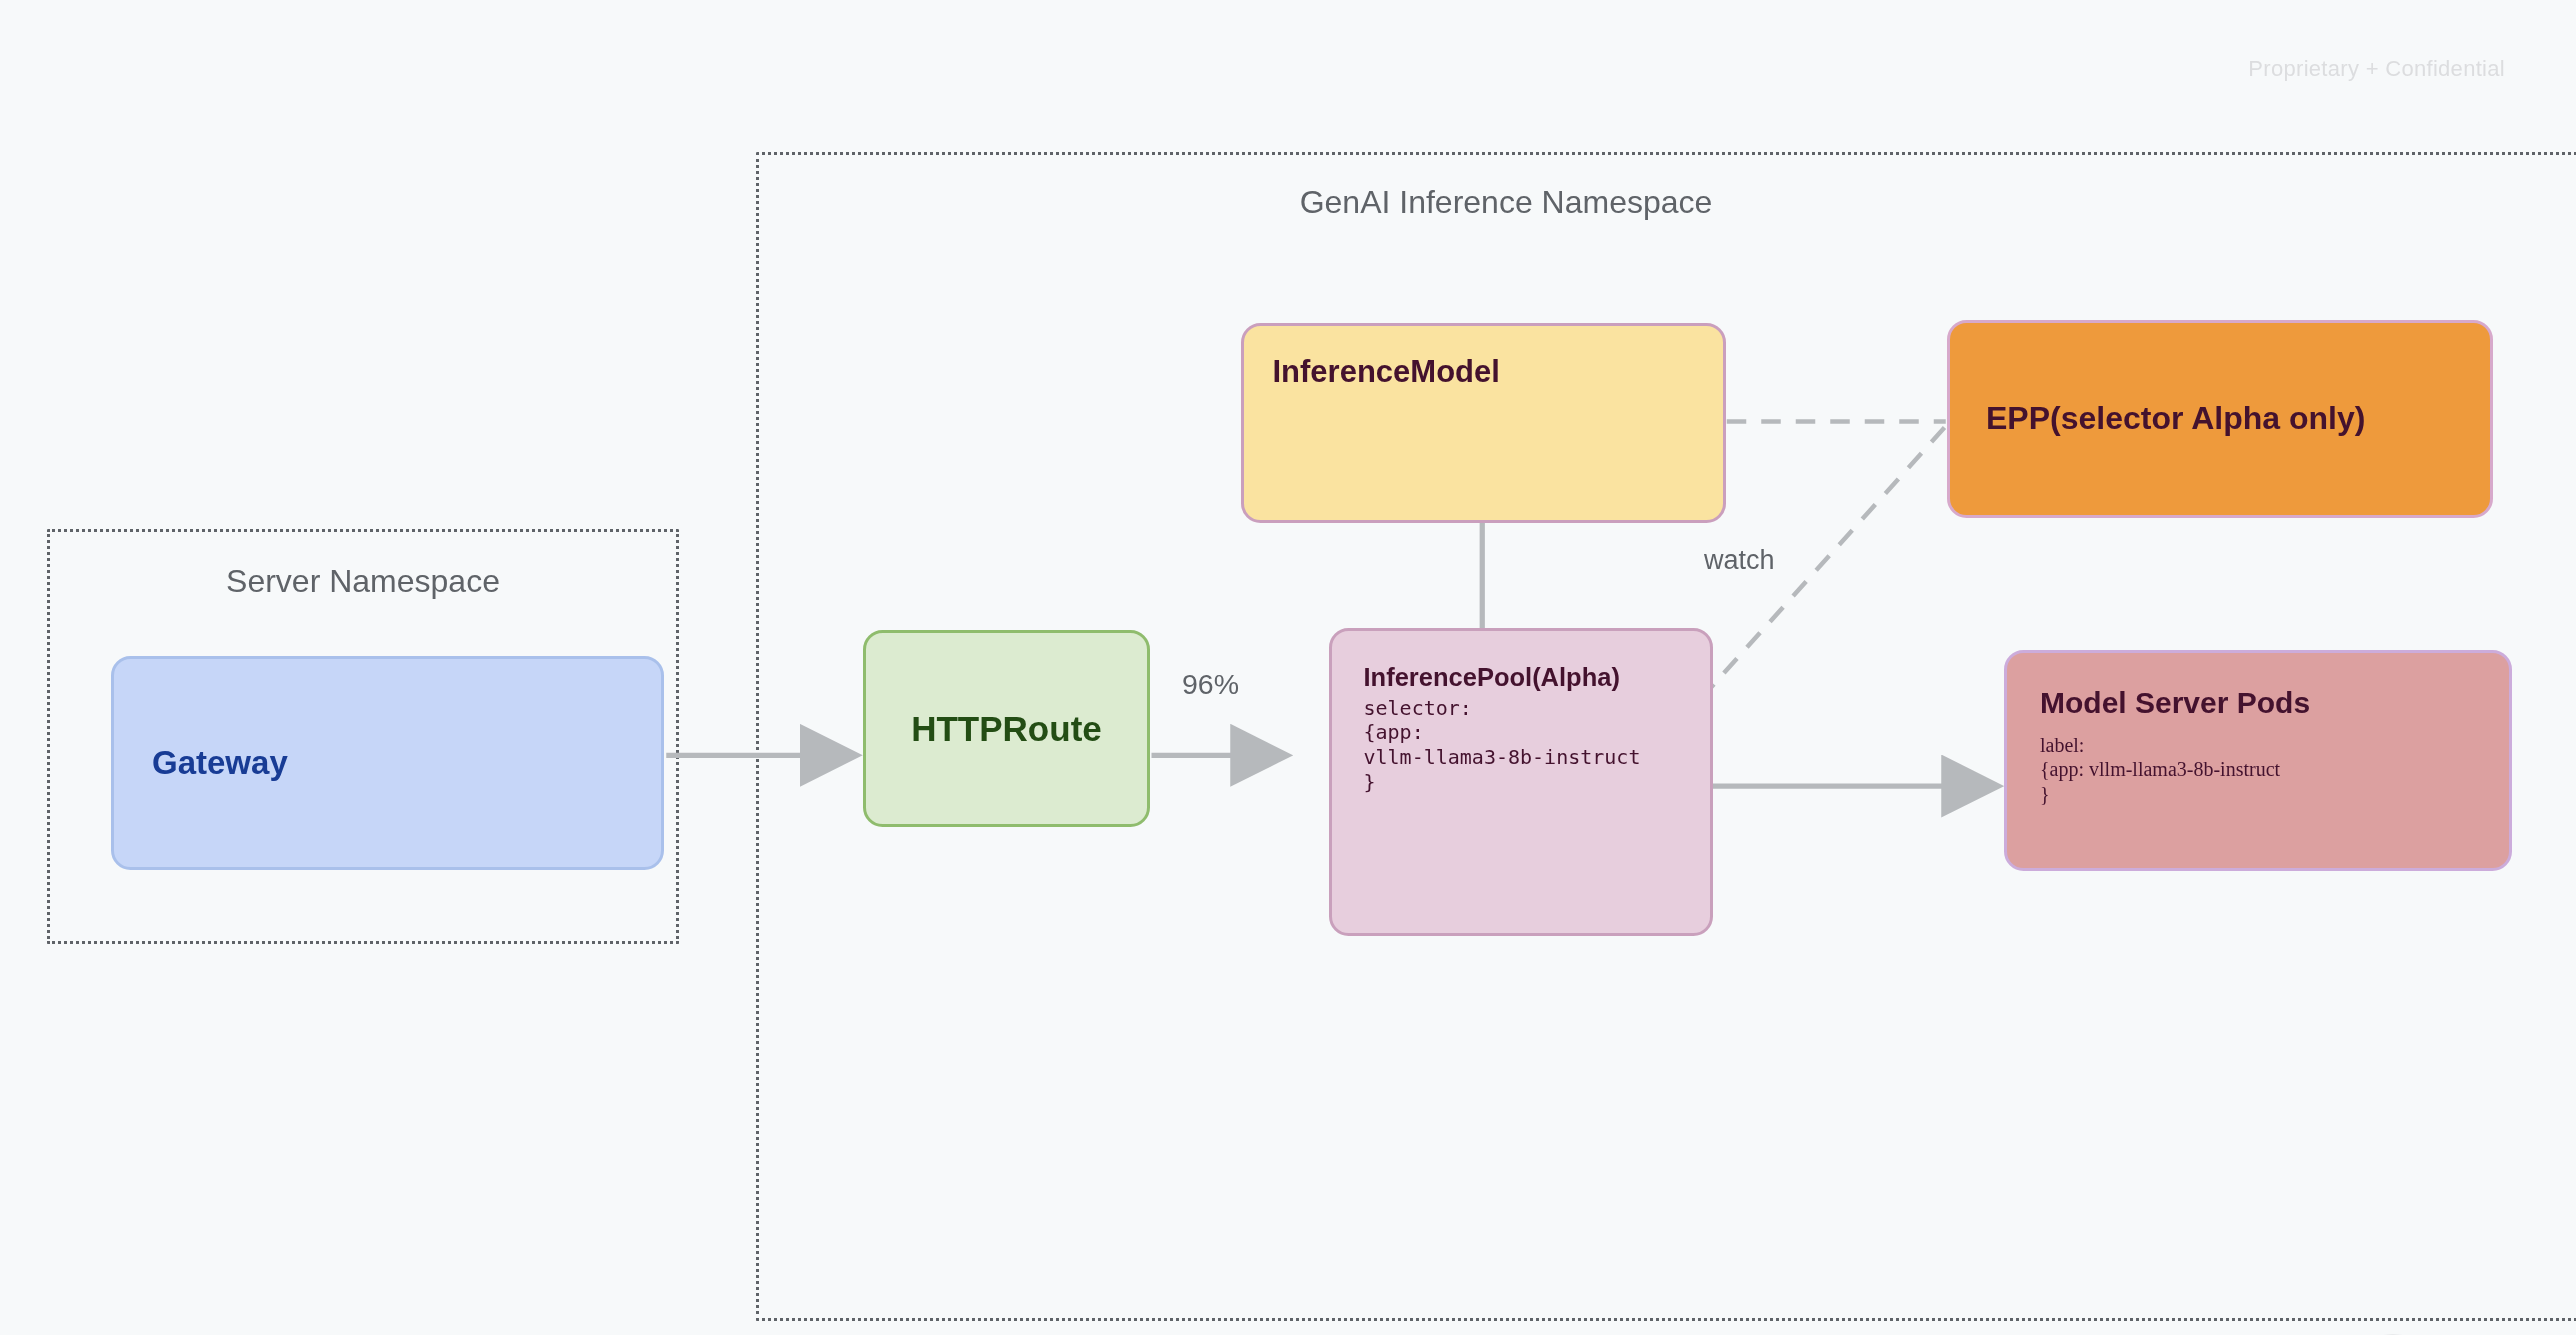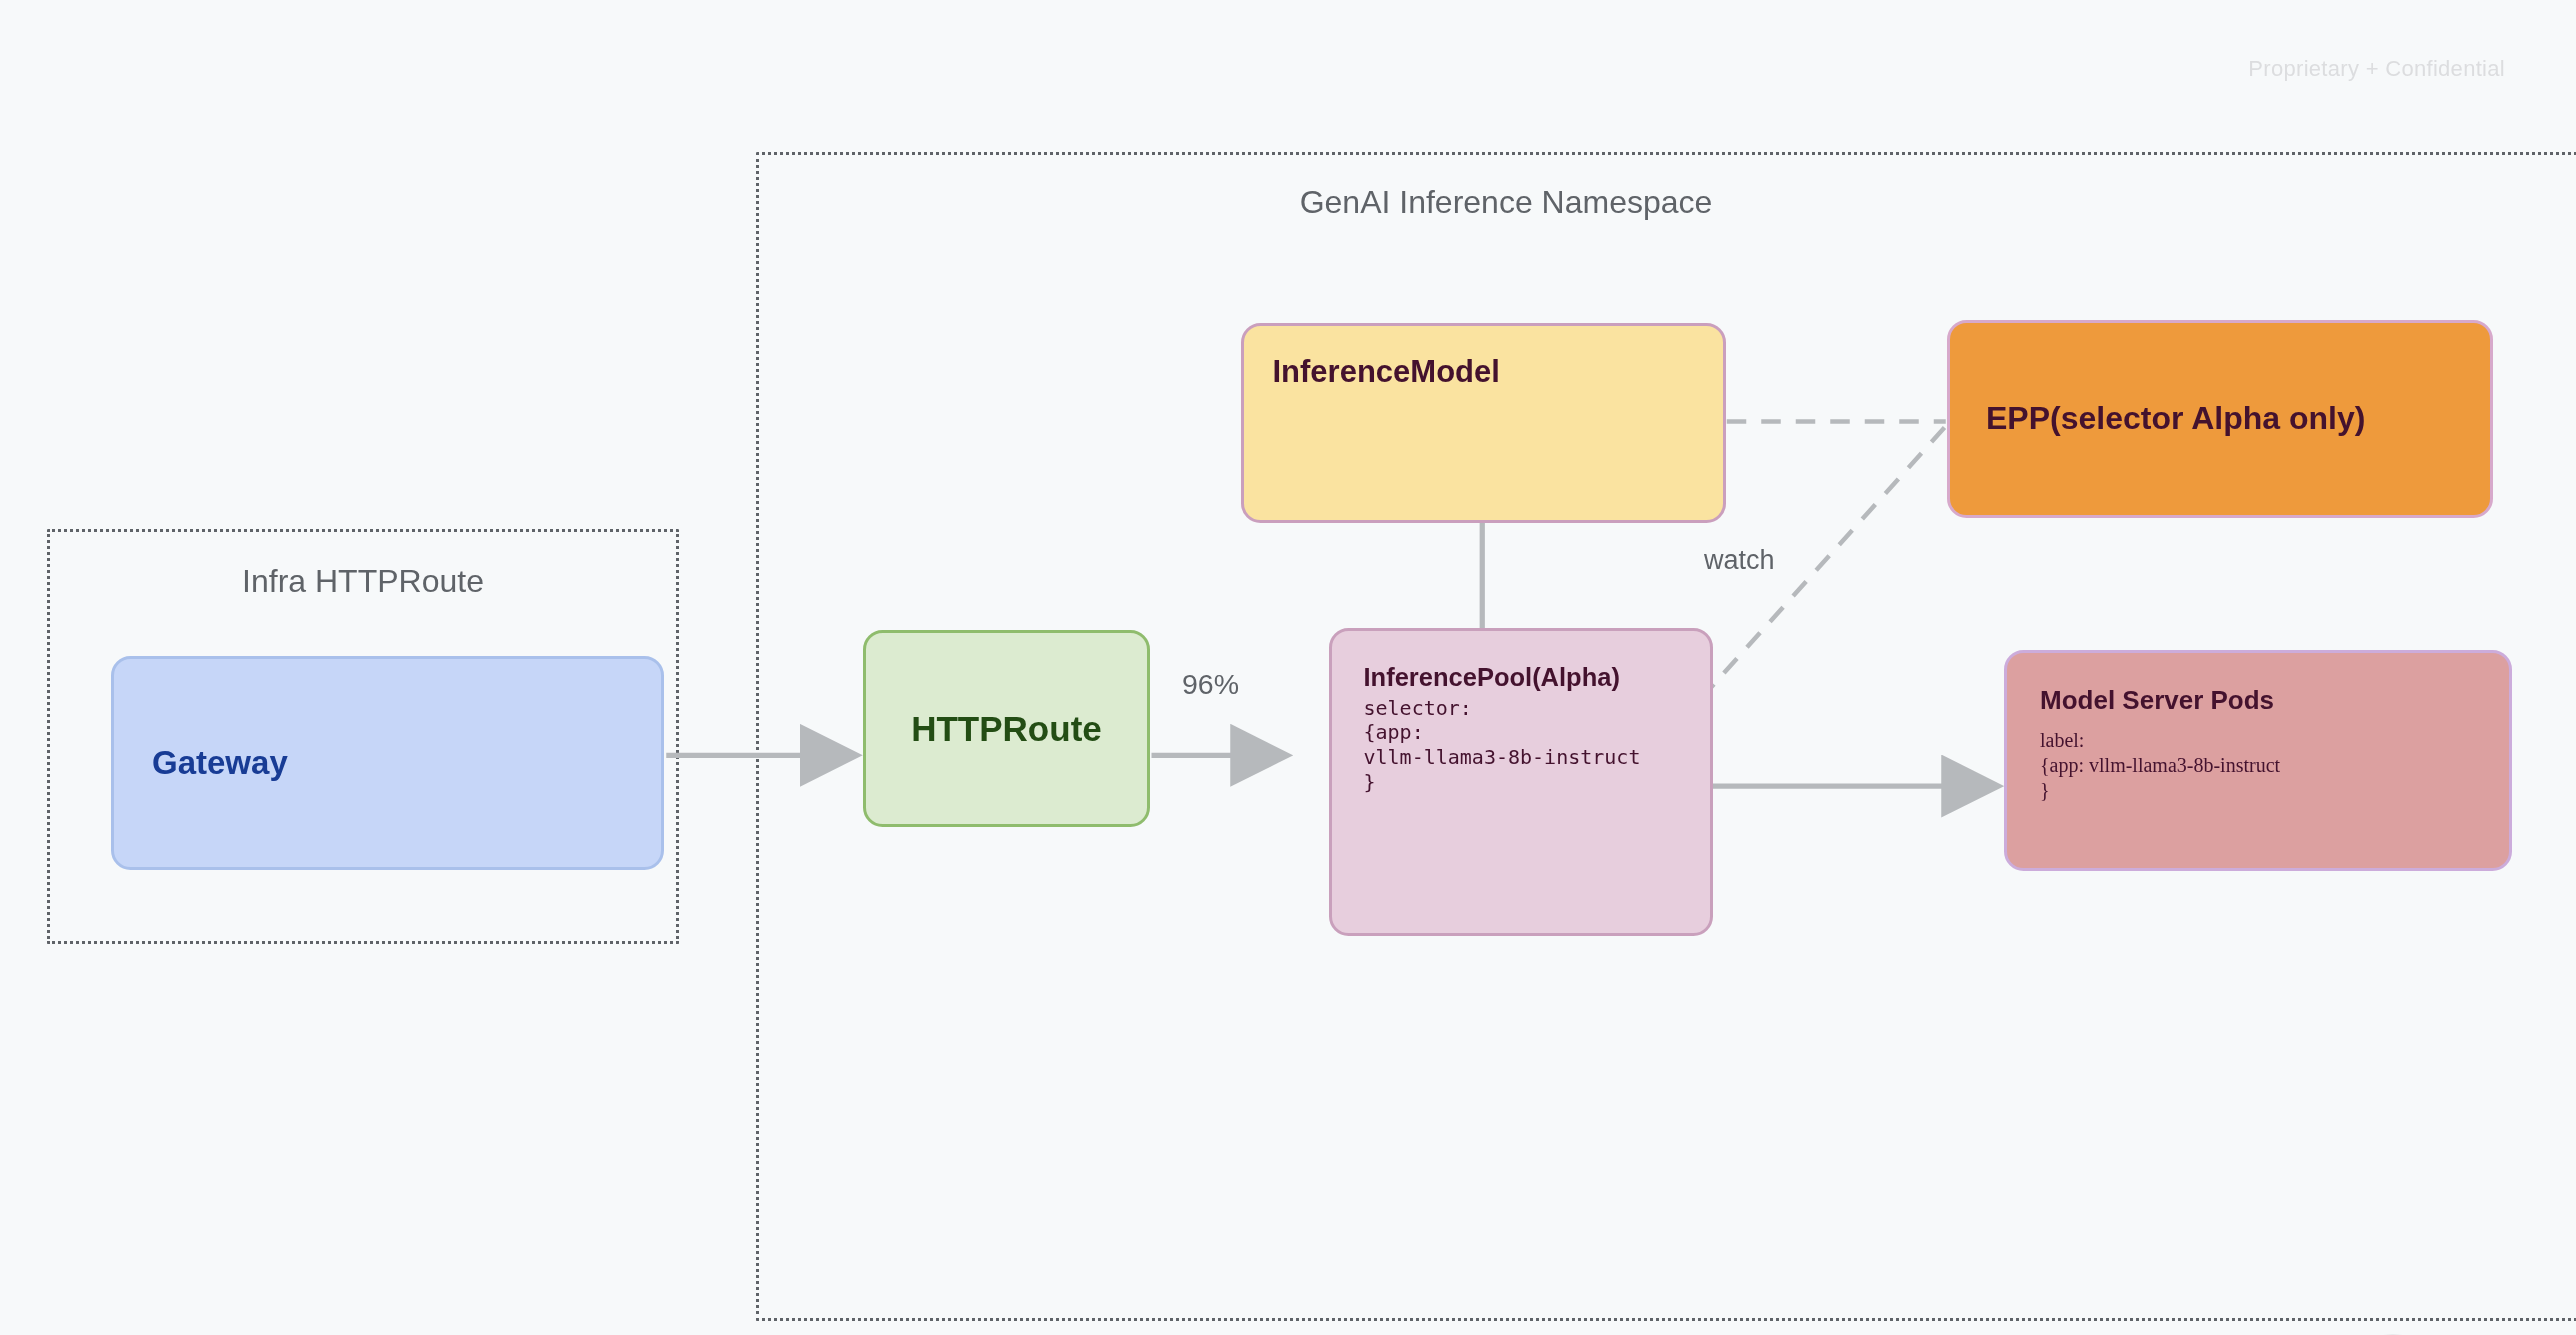--- a/index.html
+++ b/index.html
@@ -107,21 +107,21 @@
     position:absolute;left:36px;top:50%;transform:translateY(-50%);
     font-size:32px;color:#44122E;
   }
 
   
   #node-modelserverpods{
     left:2004px;top:650px;width:508px;height:221px;
     background:#DCA0A0;border-color:#CCACDB;
   }
   #node-modelserverpods .inner{position:absolute;left:33px;top:33px;right:10.5px;}
-  #node-modelserverpods .title{font-size:26px;color:#44122E;}
+  #node-modelserverpods .title{font-size:30px;color:#44122E;}
   #node-modelserverpods .sub{font-size:20px;color:#44122E;margin-top:13px;font-family:Liberation Serif, serif;}
 
   
   #wires{left:0;top:0;width:2576px;height:1335px;pointer-events:none;}
 
   
   .edge-label{
     font-size:28.5px;color:#5F6368;white-space:nowrap;
   }
   #label-100{left:1182px;top:668px;}
@@ -134,21 +134,21 @@
   }
 </style>
 </head>
 <body>
 
 <div id="canvas">
 
   <div class="abs" id="watermark">Proprietary + Confidential</div>
 
   <div class="abs ns" id="ns-infra"></div>
-  <div class="abs ns-title" id="ns-infra-title">Infra HTTPRoute</div>
+  <div class="abs ns-title" id="ns-infra-title">Server Namespace</div>
 
   <div class="abs ns" id="ns-genai"></div>
   <div class="abs ns-title" id="ns-genai-title">GenAI Inference Namespace</div>
 
   <svg class="abs" id="wires" viewBox="0 0 3434 1780" xmlns="http://www.w3.org/2000/svg">
     <defs>
       <marker id="arrowhead" viewBox="0 0 12 12" refX="10" refY="6" markerWidth="12" markerHeight="12" orient="auto-start-reverse">
         <path d="M 0 0 L 12 6 L 0 12 z" fill="#B6B9BC"></path>
       </marker>
     </defs>

